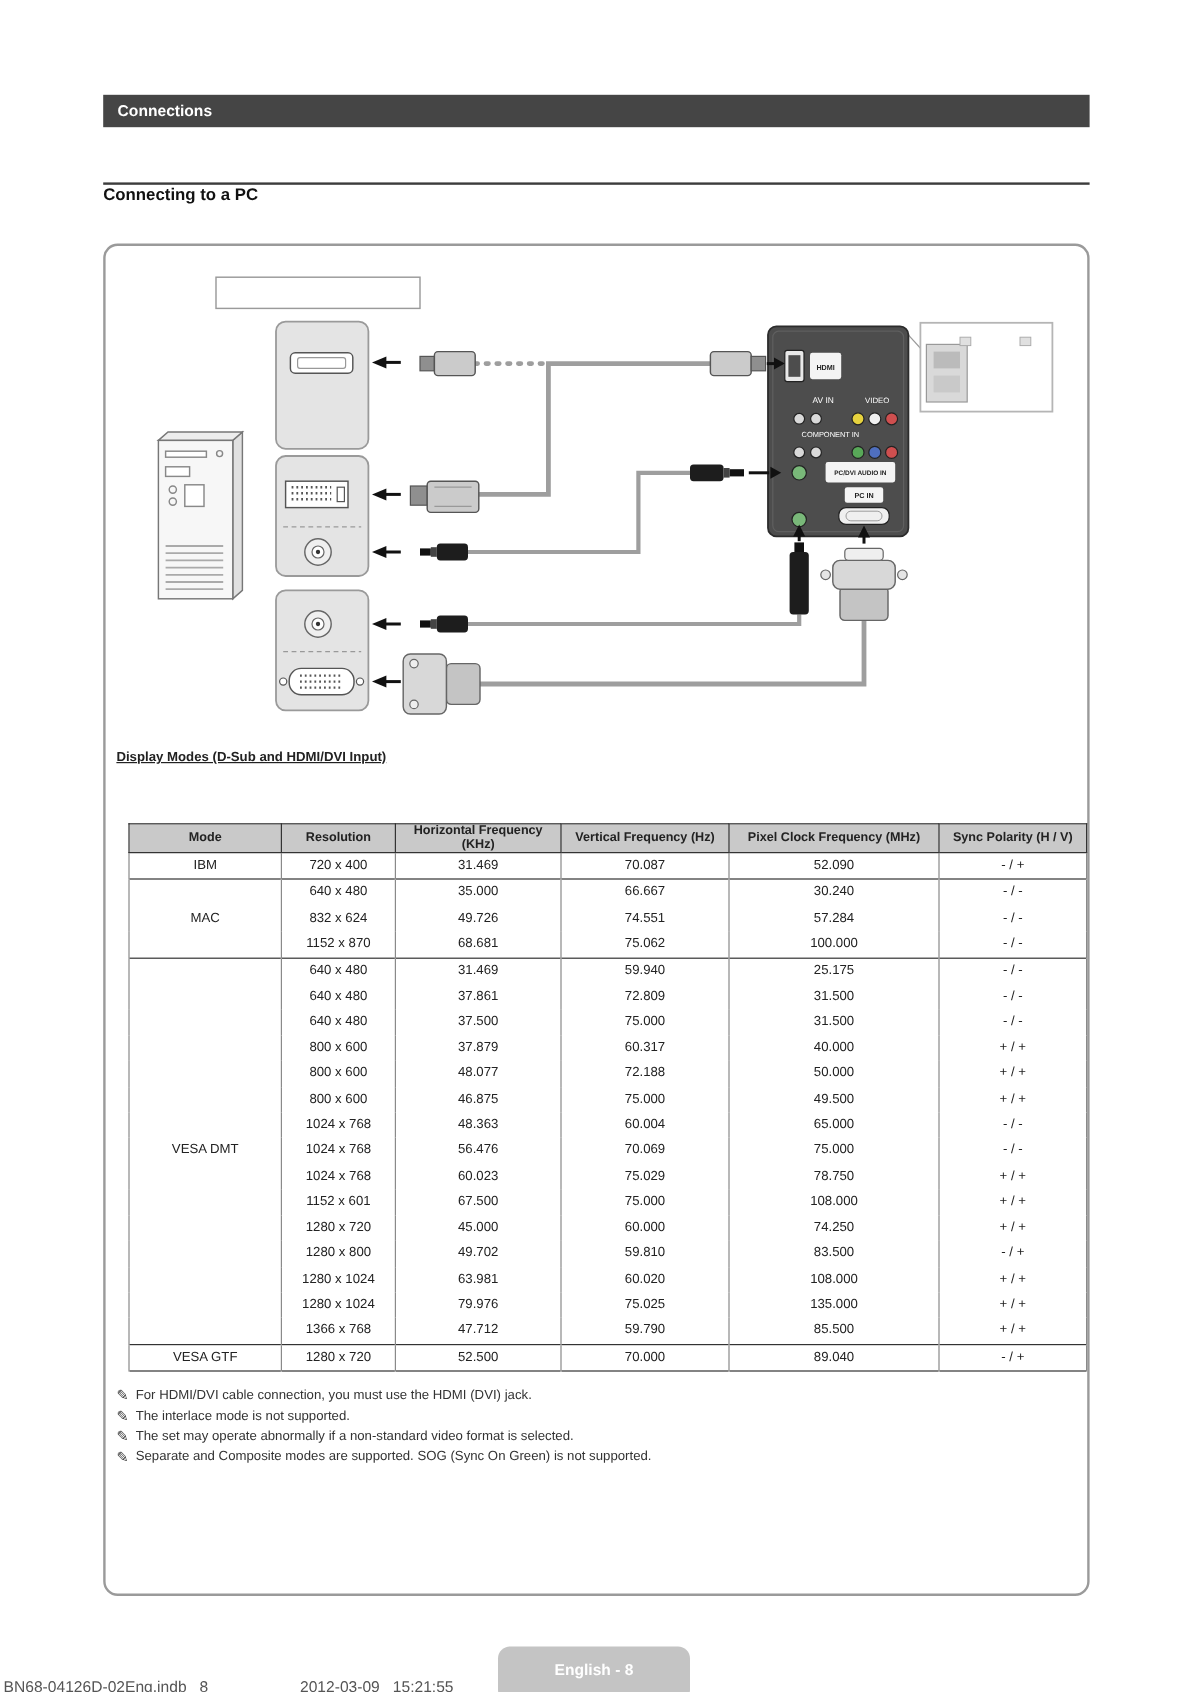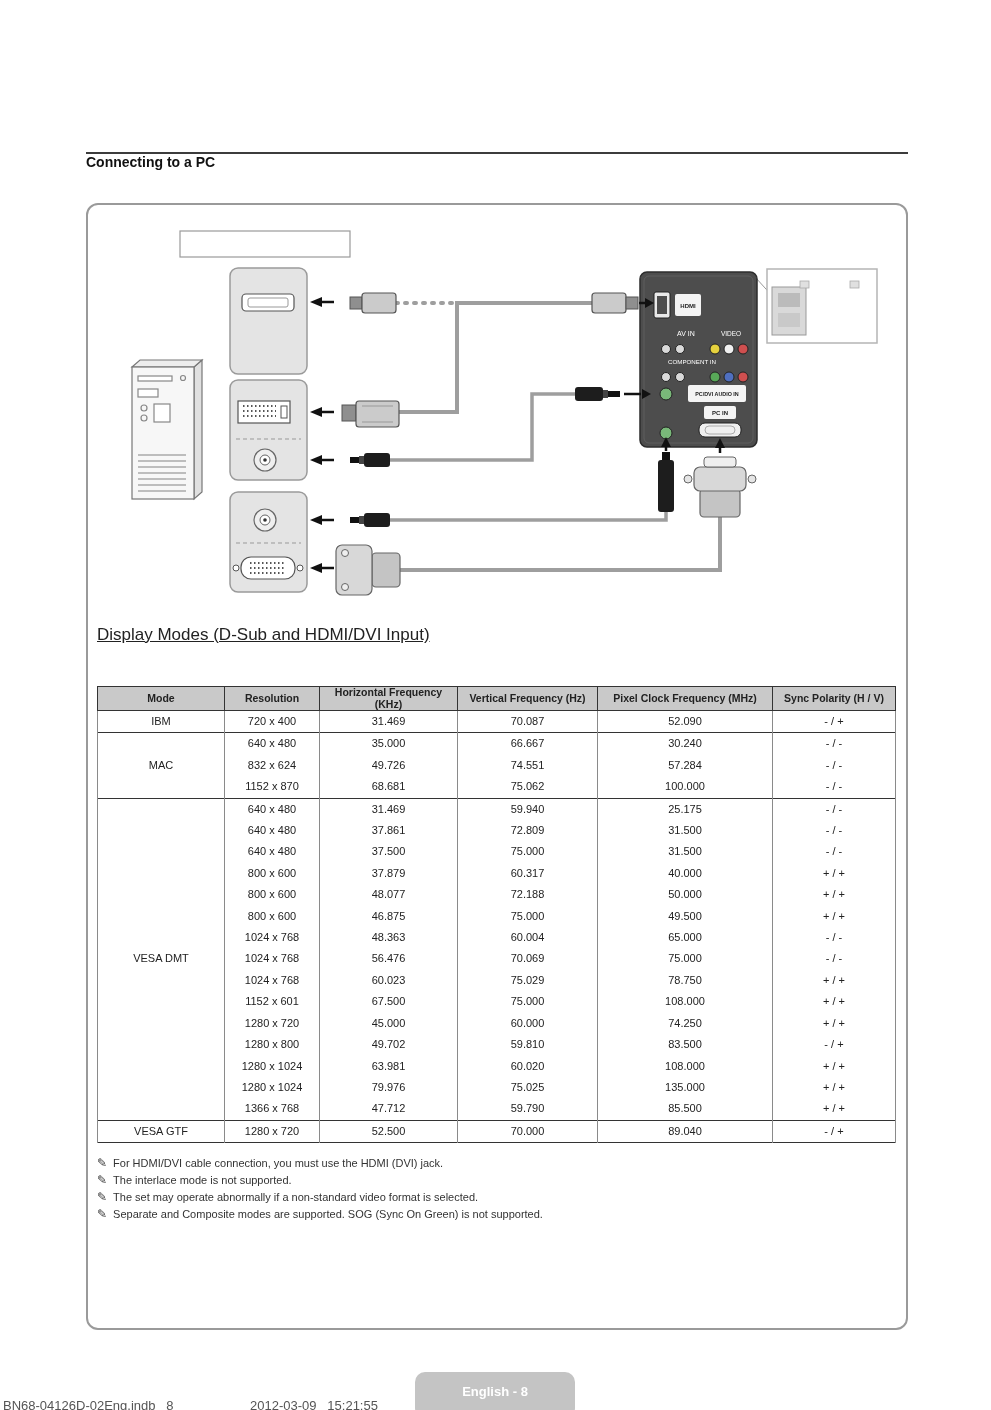--- a/index.html
+++ b/index.html
@@ -9,24 +9,24 @@
   .chapter-bar{position:absolute;left:86px;top:79px;width:822px;height:27px;background:#454545;
                box-sizing:border-box;color:#ffffff;font-size:13px;font-weight:bold;
                line-height:27px;padding-left:12px;}
   .section-head{position:absolute;left:86px;top:130px;font-size:14px;font-weight:bold;color:#111;margin-top:24px;}
   .head-rule{position:absolute;left:86px;top:152px;width:822px;height:2px;background:#3c3c3c;}
 
   .content-box{position:absolute;left:86px;top:203px;width:818px;height:1123px;
                border:2px solid #9a9a9a;border-radius:12px;background:#fff;}
   .diagram-svg{position:absolute;left:0;top:0;}
 
-  .dm-heading{position:absolute;left:9px;top:420px;font-size:17px;font-weight:normal;color:#222;
+  .dm-heading{position:absolute;left:9px;top:420px;font-size:11px;font-weight:bold;color:#222;
               text-decoration:underline;}
 
-  .dm-table-wrap{position:absolute;left:9px;top:481px;width:798px;}
+  .dm-table-wrap{position:absolute;left:19px;top:481px;width:798px;}
   table.dm-table{border-collapse:collapse;table-layout:fixed;width:798px;font-size:11px;color:#222;
                  border:1.5px solid #333;}
   table.dm-table th{background:#c9c9c9;border:1px solid #333;font-size:10.5px;line-height:11.5px;
                     height:23px;padding:0 2px;font-weight:bold;text-align:center;}
   table.dm-table td{border-left:1px solid #8a8a8a;border-right:1px solid #8a8a8a;border-top:none;
                     border-bottom:none;text-align:center;height:21px;line-height:21.4px;padding:0 3px;
                     vertical-align:middle;}
   table.dm-table tr.group-start td{border-top:1px solid #333;}
 
   .notes{position:absolute;left:9px;top:952px;width:790px;}
@@ -38,20 +38,23 @@
               line-height:40px;}
   .print-footer{position:absolute;top:1398px;font-size:13px;color:#555;white-space:pre;}
   .pf-left{left:3px;}
   .pf-center{left:250px;}
 </style>
 </head>
 <body>
 
 <div class="page">
 
+  <div class="chapter-bar">
+    <span>Connections</span>
+  </div>
 
   <div class="section-head">Connecting to a PC</div>
   <div class="head-rule"></div>
 
   <div class="content-box">
 
     <svg class="diagram-svg" width="818" height="432" viewBox="0 0 818 432" xmlns="http://www.w3.org/2000/svg">
 
       <rect x="92" y="26" width="170" height="26" fill="#ffffff" stroke="#9a9a9a" stroke-width="1.2"></rect>
 

